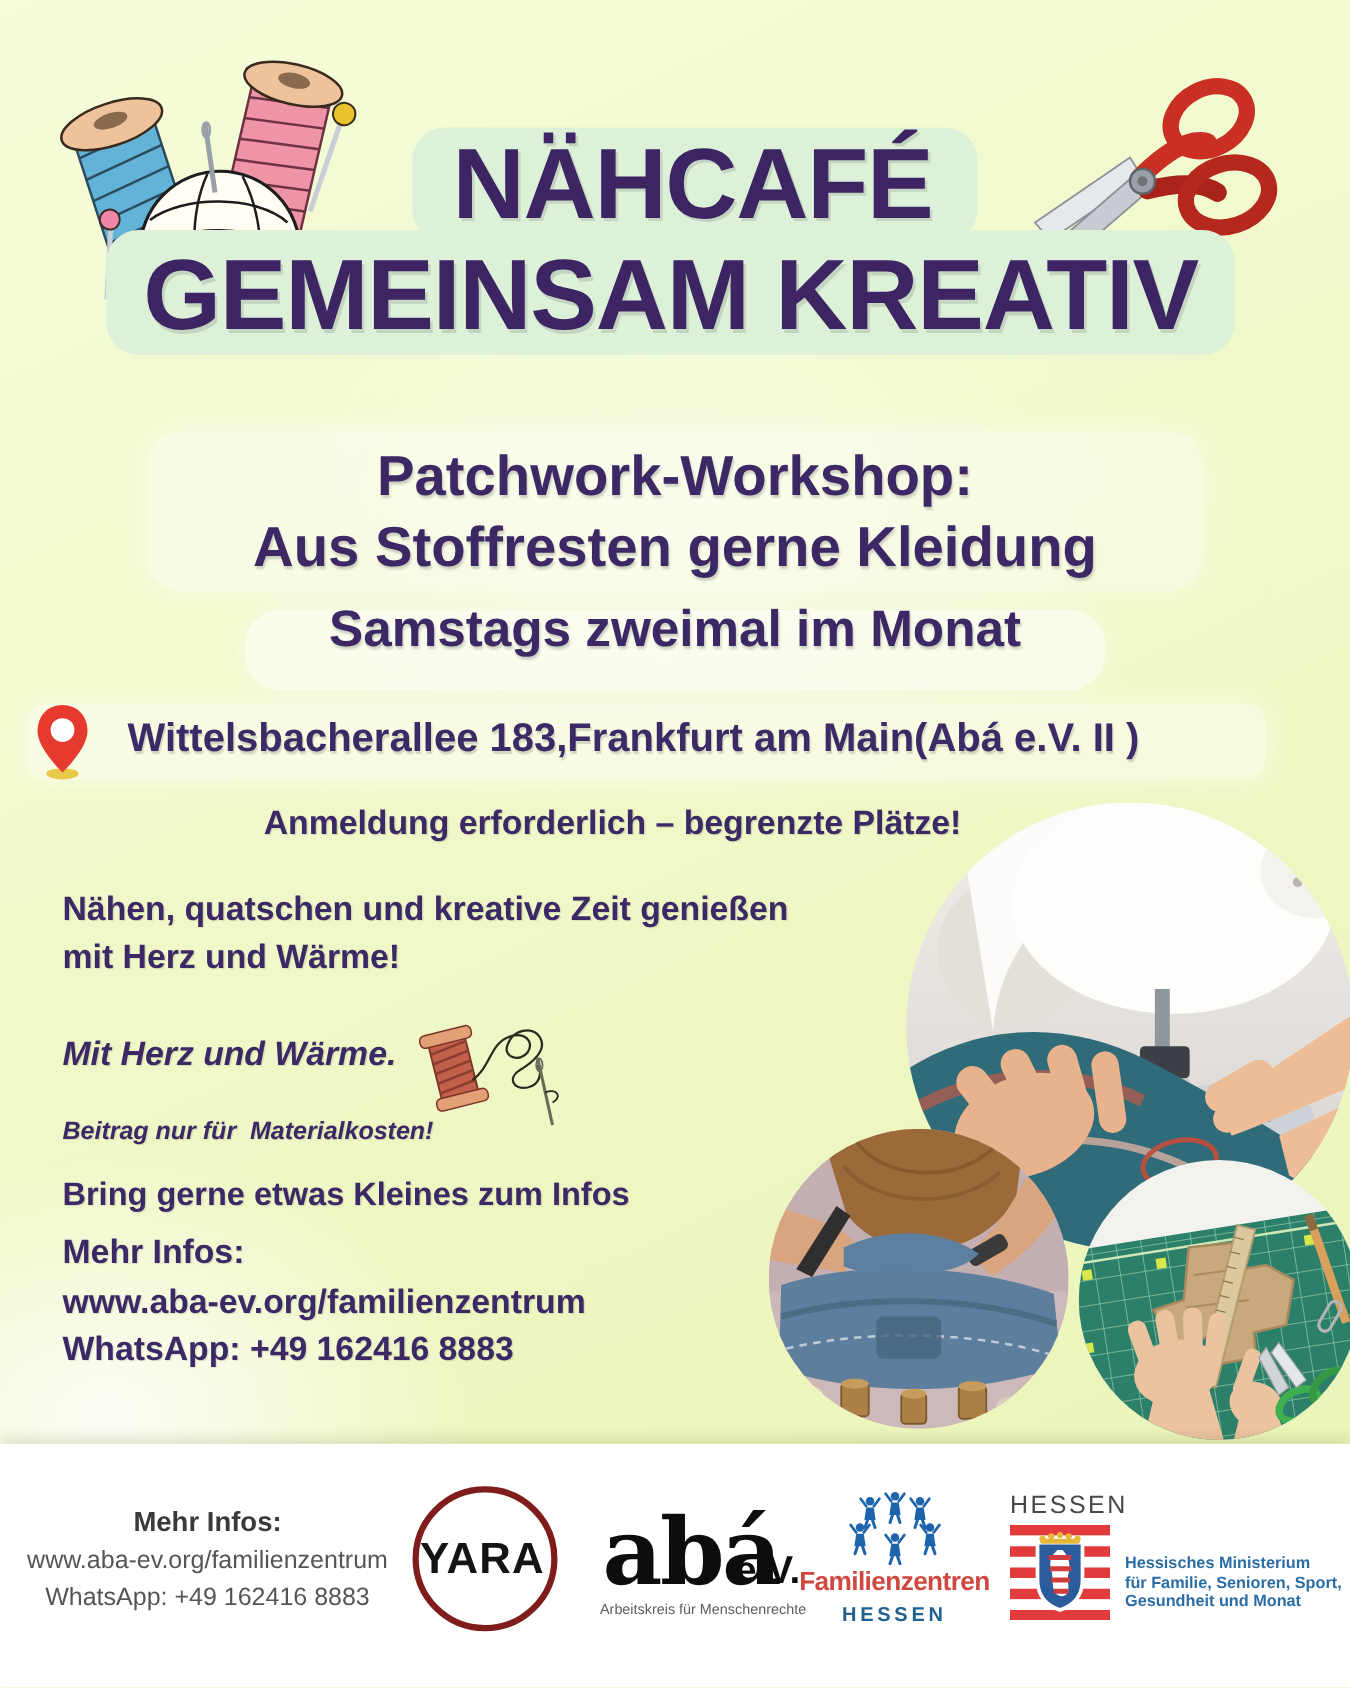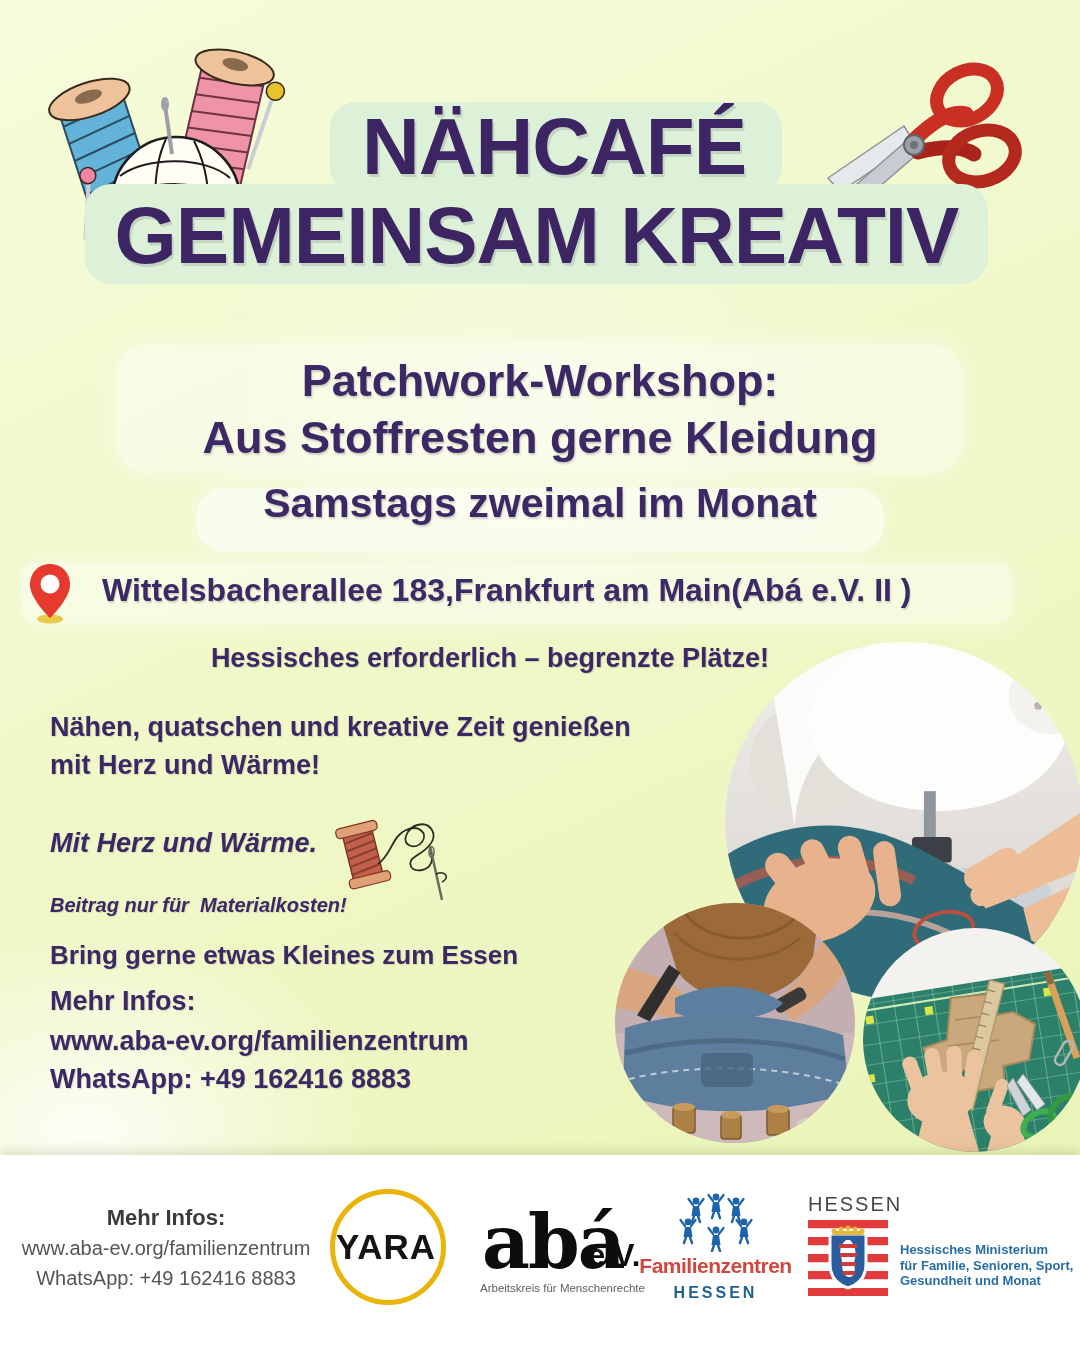--- a/index.html
+++ b/index.html
@@ -33,21 +33,21 @@
   .detail{position:absolute;left:50px;color:#3d2866;font-weight:bold;white-space:pre-wrap;
     text-shadow:1px 1px 1px rgba(0,0,0,.12);}
   
   .photo{position:absolute;border-radius:50%;overflow:hidden;}
   .photo svg{display:block;width:100%;height:100%;}
   
   .footer{position:absolute;left:0;top:1155px;width:1080px;height:195px;background:#ffffff;
     box-shadow:0 -4px 10px rgba(90,100,40,.18);}
   .f-infos{position:absolute;left:6px;top:48px;width:320px;text-align:center;color:#555;font-size:20px;line-height:30px;}
   .f-infos .f-label{font-weight:bold;color:#3a3a3a;font-size:22px;}
-  .yara{position:absolute;left:330px;top:34px;width:106px;height:106px;border:5px solid #eab308;border-radius:50%;}
+  .yara{position:absolute;left:330px;top:34px;width:106px;height:106px;border:5px solid #7f1d1d;border-radius:50%;}
   .yara span{position:absolute;left:-8px;top:33px;width:118px;text-align:center;font-size:35px;font-weight:bold;
     letter-spacing:1px;color:#141414;}
   .aba-name{position:absolute;left:482px;top:1199px;font-family:"DejaVu Serif","Liberation Serif",serif;
     font-weight:bold;font-size:74px;color:#0d0d0d;letter-spacing:-2px;}
   .aba-ev{position:absolute;left:588px;top:1238px;font-weight:bold;font-size:31px;color:#0d0d0d;}
   .aba-tag{position:absolute;left:480px;top:1282px;width:170px;font-size:11.5px;color:#5e5e5e;white-space:nowrap;overflow:hidden;}
   .fz{position:absolute;left:618px;top:1192px;width:195px;text-align:center;}
   .fz-name{position:absolute;left:0;top:62px;width:195px;font-size:21px;font-weight:bold;color:#cf4840;letter-spacing:-0.5px;}
   .fz-sub{position:absolute;left:0;top:92px;width:195px;font-size:16px;font-weight:bold;color:#20618f;letter-spacing:3px;}
   .hm-label{position:absolute;left:808px;top:1193px;font-size:20px;color:#474747;letter-spacing:2px;}
@@ -130,21 +130,21 @@
   <div class="sub sched">Samstags zweimal im Monat</div>
 
   <div class="soft-box loc-band"></div>
   <svg class="abs" style="left:28px;top:562px;" width="44" height="62" viewBox="0 0 44 62">
     <ellipse cx="22" cy="57" rx="13" ry="4.5" fill="#e8c94a"></ellipse>
     <path d="M22,2 C10,2 2,11 2,23 C2,37 22,56 22,56 C22,56 42,37 42,23 C42,11 34,2 22,2 Z" fill="#e63a2e"></path>
     <circle cx="22" cy="22" r="9.5" fill="#ffffff"></circle>
   </svg>
   <div class="abs loc-text">Wittelsbacherallee 183,Frankfurt am Main(Abá e.V. II )</div>
 
-  <div class="abs reg">Hessisches erforderlich – begrenzte Plätze!</div>
+  <div class="abs reg">Anmeldung erforderlich – begrenzte Plätze!</div>
 
   <div class="photo" style="left:725px;top:642px;width:358px;height:358px;">
     <svg viewBox="0 0 360 360">
       <defs>
         <linearGradient id="p1bg" x1="0" y1="0" x2="0" y2="1">
           <stop offset="0" stop-color="#f0eeea"></stop>
             <stop offset="1" stop-color="#d7d3ce"></stop>
         </linearGradient>
       </defs>
       <rect width="360" height="360" fill="url(#p1bg)"></rect>
@@ -270,21 +270,21 @@
       <polygon points="150,150 168,182 160,188 144,158" fill="#cfd4d8" stroke="#9aa0a6"></polygon>
       <polygon points="160,146 182,176 174,182 154,154" fill="#e3e7ea" stroke="#9aa0a6"></polygon>
       <rect x="196" y="112" width="10" height="26" rx="5" fill="none" stroke="#b5b5b5" stroke-width="2.5" transform="rotate(30 201 125)"></rect>
     </svg>
   </div>
 
   <div class="detail" style="top:712px;font-size:27px;">Nähen, quatschen und kreative Zeit genießen</div>
   <div class="detail" style="top:750px;font-size:27px;">mit Herz und Wärme!</div>
   <div class="detail" style="top:828px;font-size:27px;font-style:italic;">Mit Herz und Wärme.</div>
   <div class="detail" style="top:894px;font-size:20px;font-style:italic;">Beitrag nur für  Materialkosten!</div>
-  <div class="detail" style="top:940px;font-size:26px;">Bring gerne etwas Kleines zum Essen</div>
+  <div class="detail" style="top:940px;font-size:26px;">Bring gerne etwas Kleines zum Infos</div>
   <div class="detail" style="top:986px;font-size:27px;">Mehr Infos:</div>
   <div class="detail" style="top:1026px;font-size:27px;">www.aba-ev.org/familienzentrum</div>
   <div class="detail" style="top:1064px;font-size:27px;">WhatsApp: +49 162416 8883</div>
 
   <svg class="abs" style="left:326px;top:806px;" width="135" height="98" viewBox="0 0 135 98">
     <g transform="rotate(-14 36 50)">
       <rect x="22" y="26" width="30" height="46" fill="#c2604c" stroke="#7a3526" stroke-width="1.5"></rect>
       <g stroke="#8a3e2c" stroke-width="2">
         <line x1="22" y1="34" x2="52" y2="30"></line>
           <line x1="22" y1="42" x2="52" y2="38"></line>

